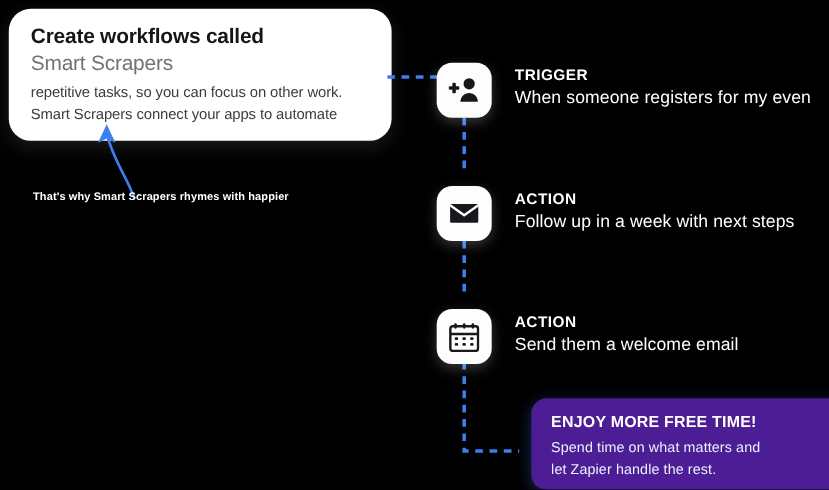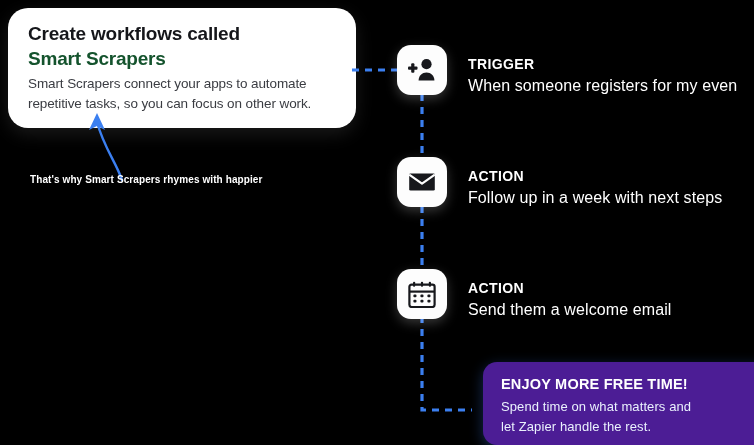--- a/index.html
+++ b/index.html
@@ -16,41 +16,41 @@
     position:absolute; left:8px; top:8px; width:348px; height:120px;
     background:#fff; border-radius:20px;
     box-shadow:0 6px 18px rgba(255,255,255,.10);
     padding:14px 20px 0 20px;
   }
   .card-title{
     font-size:19px; font-weight:700; color:#15161a;
     letter-spacing:-.2px; line-height:24px;
   }
   .card-subtitle{
-    font-size:19px; font-weight:700; color:#14532d;
+    font-size:19px; font-weight:400; color:#737373;
     letter-spacing:-.2px; line-height:26px;
   }
   .card-body{
     font-size:13.5px; color:#3a3c42; line-height:20px; margin-top:2px;
     letter-spacing:-.1px;
   }
 
   
   .annotation{
     position:absolute; left:30px; top:174px;
     font-size:10px; font-weight:600; color:#fff;
     letter-spacing:.1px; white-space:nowrap;
   }
   .arrow-svg{ position:absolute; left:60px; top:104px; }
 
   
   .conn{ position:absolute; }
 
   
-  .step{ position:absolute; display:flex; align-items:flex-end; }
+  .step{ position:absolute; display:flex; align-items:flex-start;margin-top:12px; }
   .step-tile{
     width:50px; height:50px; flex:none;
     background:#fdfdfd; border-radius:14px;
     box-shadow:0 4px 12px rgba(255,255,255,.22);
     display:flex; align-items:center; justify-content:center;
   }
   .step-text{ margin-left:21px; padding-top:3px; }
   .step-label{
     font-size:14px; font-weight:700; color:#fff;
     letter-spacing:.4px; line-height:17px;
@@ -79,22 +79,22 @@
 </style>
 </head>
 <body>
 
 <div id="stage">
 
   <div class="info-card">
     <div class="card-title">Create workflows called</div>
     <div class="card-subtitle">Smart Scrapers</div>
     <div class="card-body">
+      <div>repetitive tasks, so you can focus on other work.</div>
       <div>Smart Scrapers connect your apps to automate</div>
-      <div>repetitive tasks, so you can focus on other work.</div>
     </div>
   </div>
 
   <svg class="arrow-svg" width="120" height="78" viewBox="0 0 120 78">
     <path d="M62 76 C 56 58, 44 44, 37 18" stroke="#3b7ff0" stroke-width="2.4" fill="none" stroke-linecap="round"></path>
     <path d="M37 9 L 45 26 L 37 22 L 29 26 Z" fill="#3b7ff0"></path>
   </svg>
   <div class="annotation">That's why Smart Scrapers rhymes with happier</div>
 
   <svg class="conn" style="left:352px; top:64px;" width="50" height="12">

